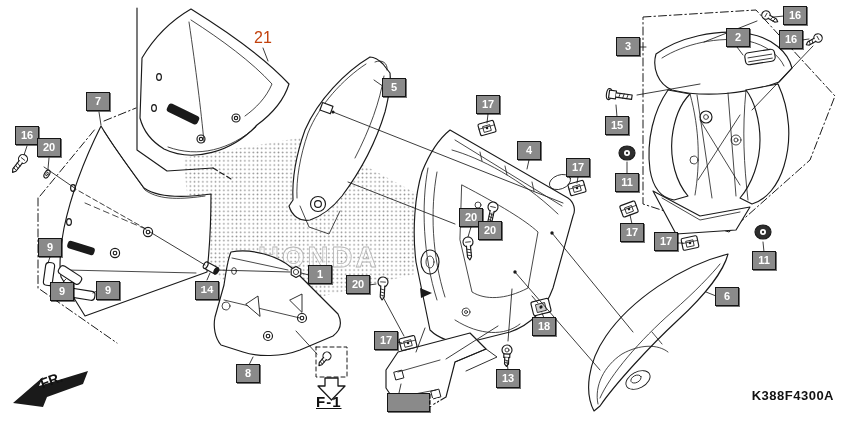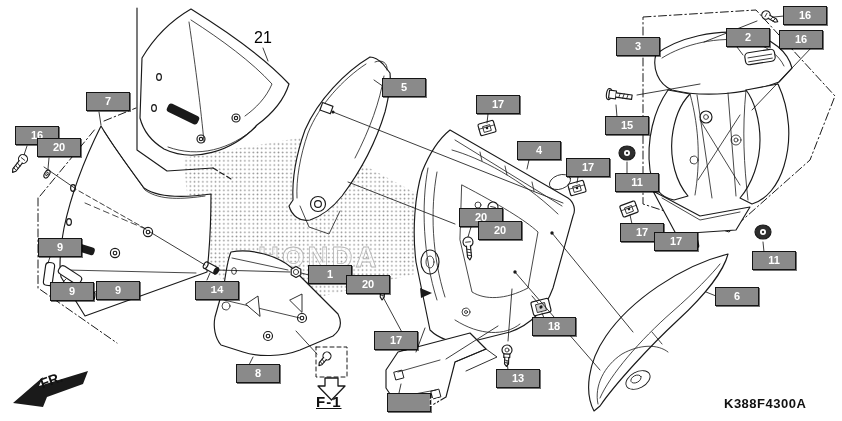--- a/index.html
+++ b/index.html
@@ -2,31 +2,31 @@
 <html style="--label-bg: #8a8a8a; --label-text: #ffffff; --line: #1a1a1a; --halftone: #8f8f8f;"><head>
 <meta charset="utf-8">
 <style>
   :root{
     --label-bg:#8a8a8a; --label-text:#ffffff; --line:#1a1a1a; --halftone:#8f8f8f;
   }
   html,body{margin:0;padding:0;background:#fff;}
   .stage{position:relative;width:842px;height:421px;background:#ffffff;overflow:hidden;
          font-family:"Liberation Sans",sans-serif;}
   .art{position:absolute;left:0;top:0;}
-  .callout{position:absolute;width:44px;height:19px;background:var(--label-bg);
+  .callout{position:absolute;width:24px;height:19px;background:var(--label-bg);
            border:1px solid #151515;box-shadow:1px 1px 0 rgba(0,0,0,.55);
            color:var(--label-text);font:700 11px/17px "Liberation Sans",sans-serif;
            text-align:center;box-sizing:border-box;cursor:pointer;z-index:5;}
   .callout.plain{width:28px;background:transparent;border:none;box-shadow:none;
-           color:#000000;font:400 16px/19px "Liberation Sans",sans-serif;cursor:default;}
+           color:#c2410c;font:400 16px/19px "Liberation Sans",sans-serif;cursor:default;}
   .txt{position:absolute;color:#111;z-index:4;white-space:nowrap;}
   .fr-label{left:40px;top:372px;font:700 14px "Liberation Sans",sans-serif;
             transform:rotate(-19deg);}
   .f1-label{left:316px;top:393px;font:700 15px "Liberation Sans",sans-serif;letter-spacing:1px;text-decoration:underline;}
-  .code-label{left:724px;top:396px;width:110px;text-align:left;
+  .code-label{left:724px;top:388px;width:110px;text-align:right;
             font:700 13px "Liberation Sans",sans-serif;letter-spacing:.5px;}
 </style>
 </head>
 <body>
 
 <div class="stage">
 
   <svg class="art" width="842" height="421" viewBox="0 0 842 421">
     <defs>
       <pattern id="ht" width="4.2" height="4.2" patternUnits="userSpaceOnUse">

